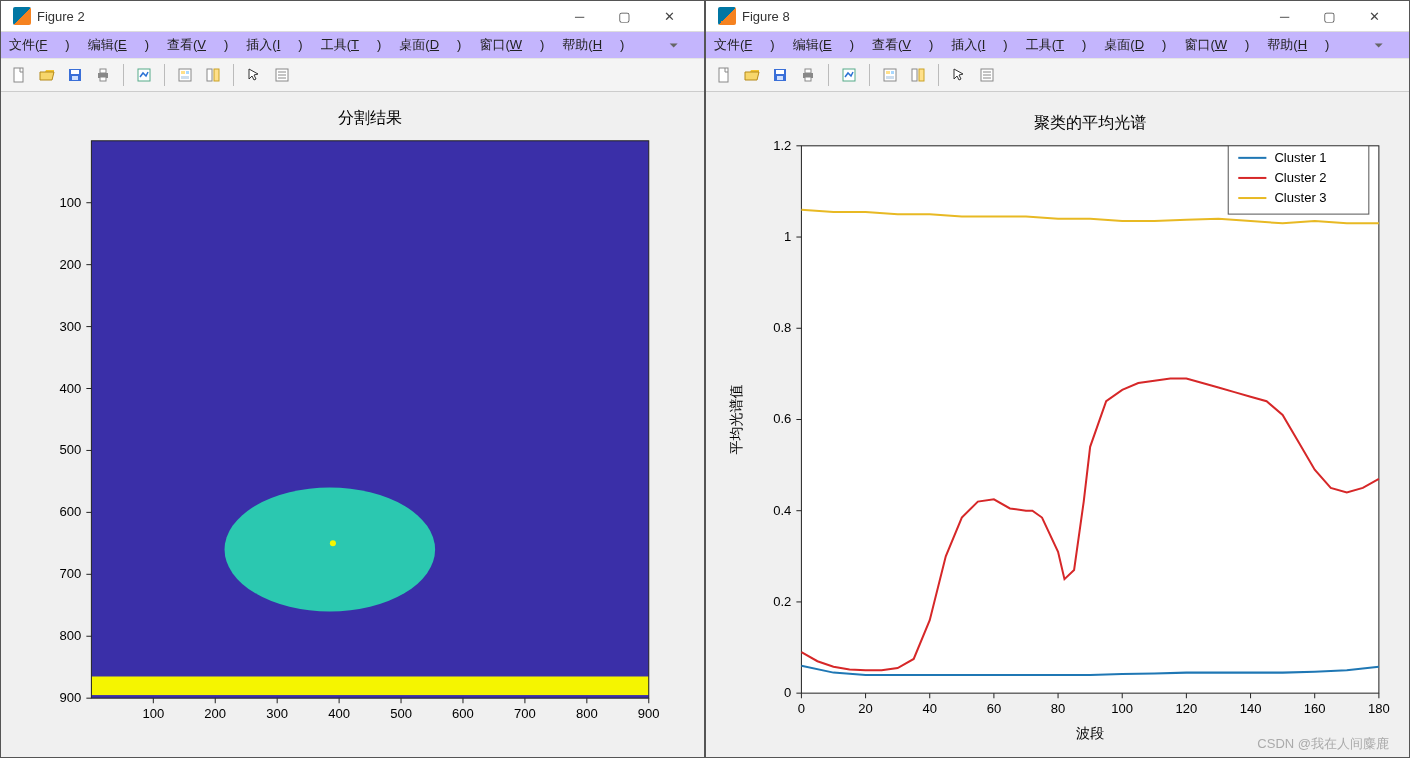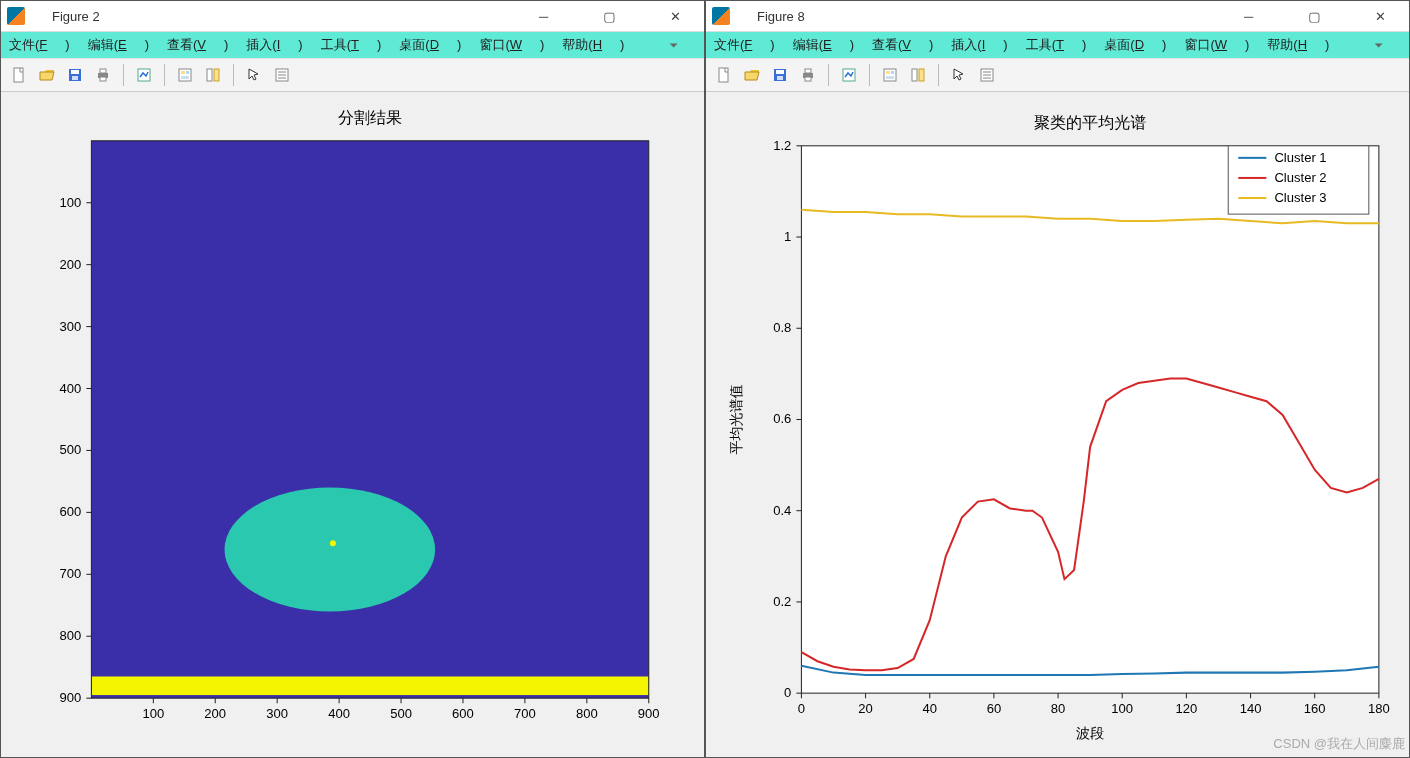--- a/index.html
+++ b/index.html
@@ -1,32 +1,32 @@
 <!DOCTYPE html>
 <html><head>
 <meta charset="utf-8">
 <style>
   html,body{margin:0;padding:0;font-family:"Microsoft YaHei","Segoe UI",Arial,sans-serif;font-size:13px;background:#888;}
   .desktop{display:flex;width:1410px;height:758px;background:#666;}
   .figwin{flex:1;background:#fff;border:1px solid #555;display:flex;flex-direction:column;box-sizing:border-box;}
-  .titlebar{height:30px;background:#fff;color:#333;display:flex;align-items:center;padding:0 6px;border-bottom:1px solid #ddd;font-size:13px;gap:21px;}
+  .titlebar{height:30px;background:#fff;color:#333;display:flex;align-items:center;padding:0 12px;border-bottom:1px solid #ddd;font-size:13px;}
   .titlebar .logo{width:18px;height:18px;margin-right:6px;display:inline-block;background:linear-gradient(135deg,#0076a3 0 50%,#f58220 50% 100%);border-radius:2px;}
   .titlebar .spacer{flex:1;}
   .titlebar .winbtn{width:45px;height:28px;display:flex;align-items:center;justify-content:center;color:#444;}
-  .menubar{height:26px;background:#5eead4;display:flex;align-items:center;padding:0 8px;font-size:13px;color:#222;border-bottom:1px solid #e5e5e5;}
+  .menubar{height:26px;background:#c4b5fd;display:flex;align-items:center;padding:0 8px;font-size:13px;color:#222;border-bottom:1px solid #e5e5e5;}
   .menubar span{margin-right:18px;cursor:default;}
   .menubar .u{text-decoration:underline;}
   .menubar .arrow{margin-left:auto;color:#666;font-size:11px;}
   .toolbar{height:32px;background:#f4f4f4;border-bottom:1px solid #ccc;display:flex;align-items:center;padding:0 6px;gap:4px;}
   .toolbar .sep{width:1px;height:22px;background:#bbb;margin:0 4px;}
   .tbtn{width:22px;height:22px;display:flex;align-items:center;justify-content:center;border:1px solid transparent;border-radius:2px;}
   .tbtn svg{width:16px;height:16px;}
   .plotarea{flex:1;background:#f0f0f0;position:relative;}
   svg.chart{display:block;}
-  .watermark{position:absolute;right:4px;bottom:4px;color:#aaa;font-size:13px;pointer-events:none;}
+  .watermark{position:absolute;right:20px;bottom:4px;color:#aaa;font-size:13px;pointer-events:none;}
 </style>
 </head>
 <body>
 
 <div class="desktop">
 
   <div class="figwin">
     <div class="titlebar">
       <span class="logo"></span>
       <span>Figure 2</span>

